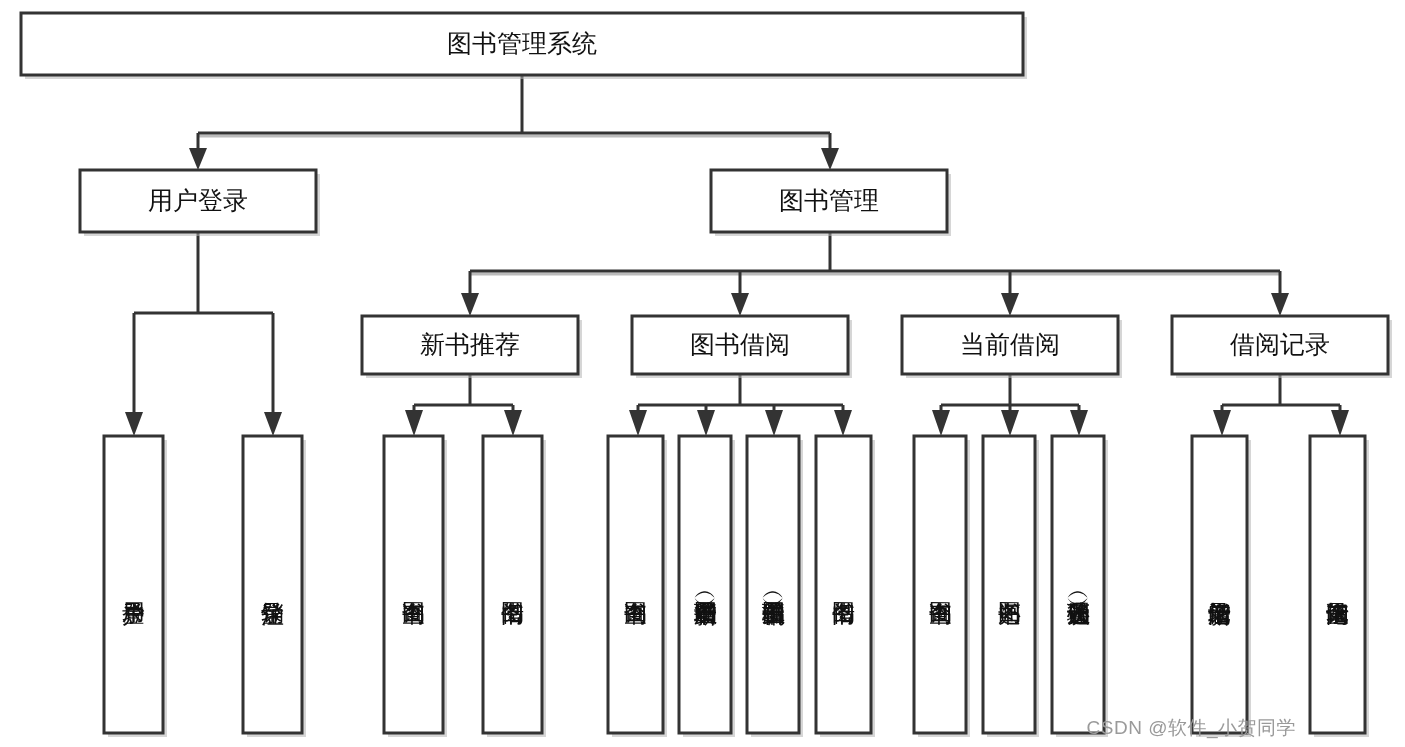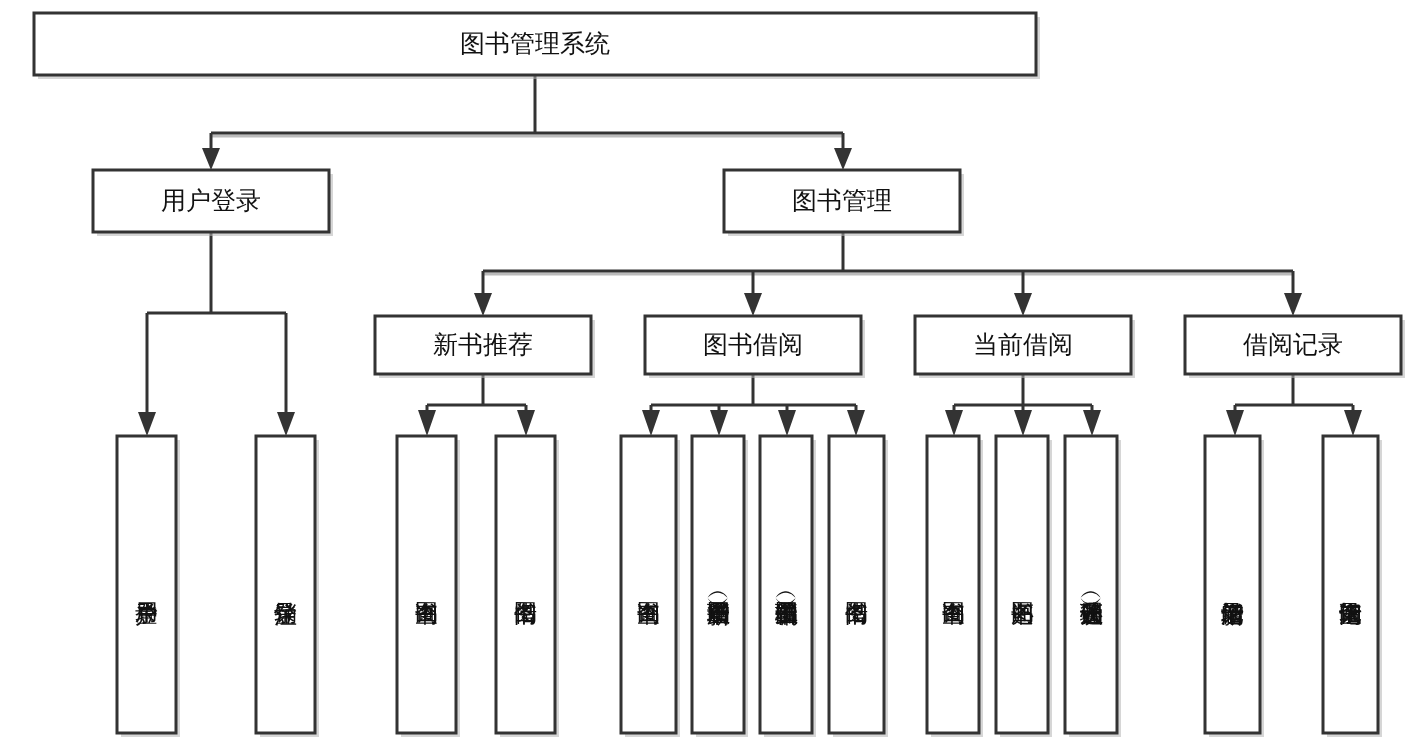--- a/index.html
+++ b/index.html
@@ -9,21 +9,21 @@
   }
   body {
     width: 1405px;
     height: 747px;
     font-family: "Liberation Sans", "DejaVu Sans", sans-serif;
     overflow: hidden;
     position: relative;
   }
   #diagram-root {
     position: absolute;
-    left: 13px;
+    left: 0;
     top: 0;
     width: 1304px;
     height: 747px;
   }
   svg.flowchart {
     display: block;
     width: 1405px;
     height: 747px;
   }
   .node-rect {
@@ -276,13 +276,14 @@
     </g>
 
     <g>
       <rect class="node-rect-shadow" x="1314" y="440" width="55" height="297"></rect>
       <rect class="node-rect" x="1310" y="436" width="55" height="297"></rect>
       <text class="node-label v-label" x="1338" y="584">查询借阅记录</text>
     </g>
 
   </svg>
 
+  <div class="watermark">CSDN @软件_小贺同学</div>
 </div>
 
 </body></html>

